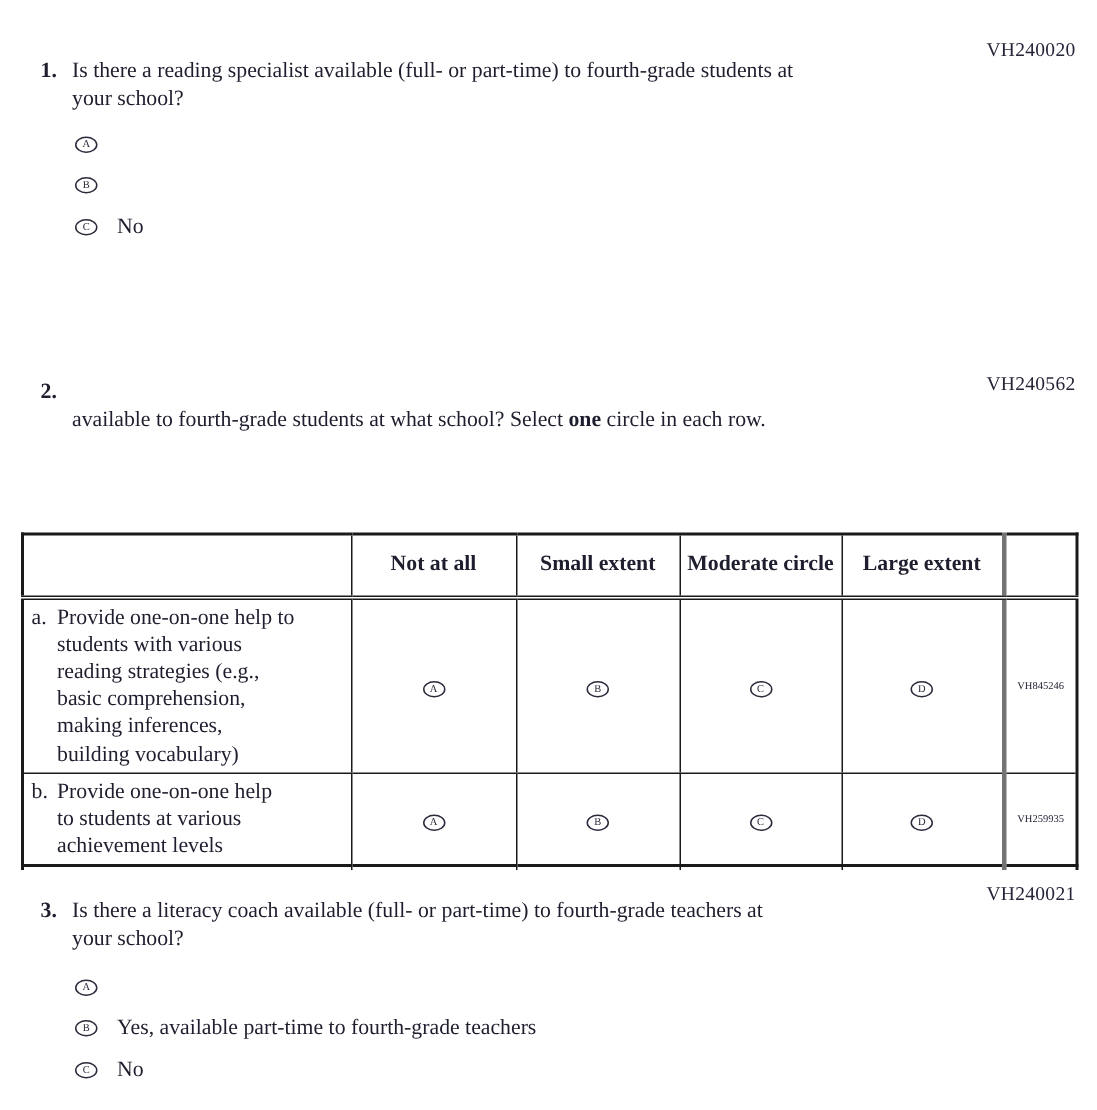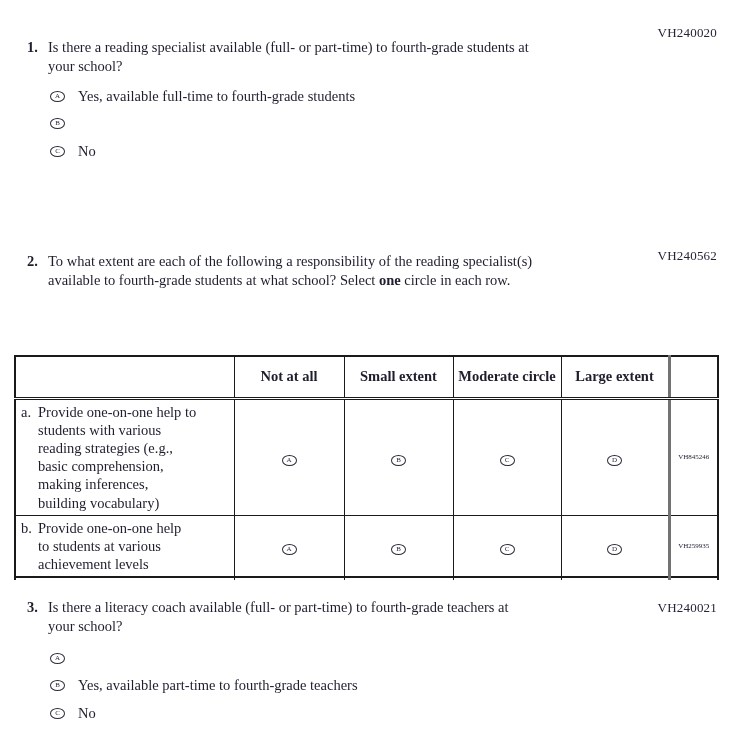--- a/index.html
+++ b/index.html
@@ -119,52 +119,51 @@
   tr.row-b { height: 52px; }
   tr.stub-row > * { border-bottom: none !important; height: 3px; }
 </style>
 </head>
 <body>
 
 <div class="page">
 
   <span class="vcode" style="top:25px">VH240020</span>
   <span class="vcode" style="top:248px">VH240562</span>
-  <span class="vcode" style="top:600px">VH240021</span>
+  <span class="vcode" style="top:588px">VH240021</span>
 
   <section class="question" style="top:38px">
     <div class="q-head">
       <span class="q-num">1.</span>
       <p class="q-text">Is there a reading specialist available (full- or part-time) to fourth-grade students at<br>your school?</p>
     </div>
     <div class="options">
       <div class="option">
         <span class="bubble">
             <span class="bubble-letter">A</span>
           </span>
-        <span class="option-label">Yes, available full-time to fourth-grade students</span>
       </div>
       <div class="option">
         <span class="bubble">
             <span class="bubble-letter">B</span>
           </span>
       </div>
       <div class="option">
         <span class="bubble">
             <span class="bubble-letter">C</span>
           </span>
         <span class="option-label">No</span>
       </div>
     </div>
   </section>
 
   <section class="question" style="top:252px">
     <div class="q-head">
       <span class="q-num">2.</span>
-      <p class="q-text"><span>To what extent are each of the following a responsibility of the reading specialist(s)</span><br><span>available to fourth-grade students at what school? Select </span><b>one</b><span> circle in each row.</span></p>
+      <p class="q-text"><br><span>available to fourth-grade students at what school? Select </span><b>one</b><span> circle in each row.</span></p>
     </div>
   </section>
 
   <div class="table-wrap">
     <table class="extent-table">
       <colgroup>
         <col style="width:219px">
         <col style="width:110px">
         <col style="width:109px">
         <col style="width:108px">

